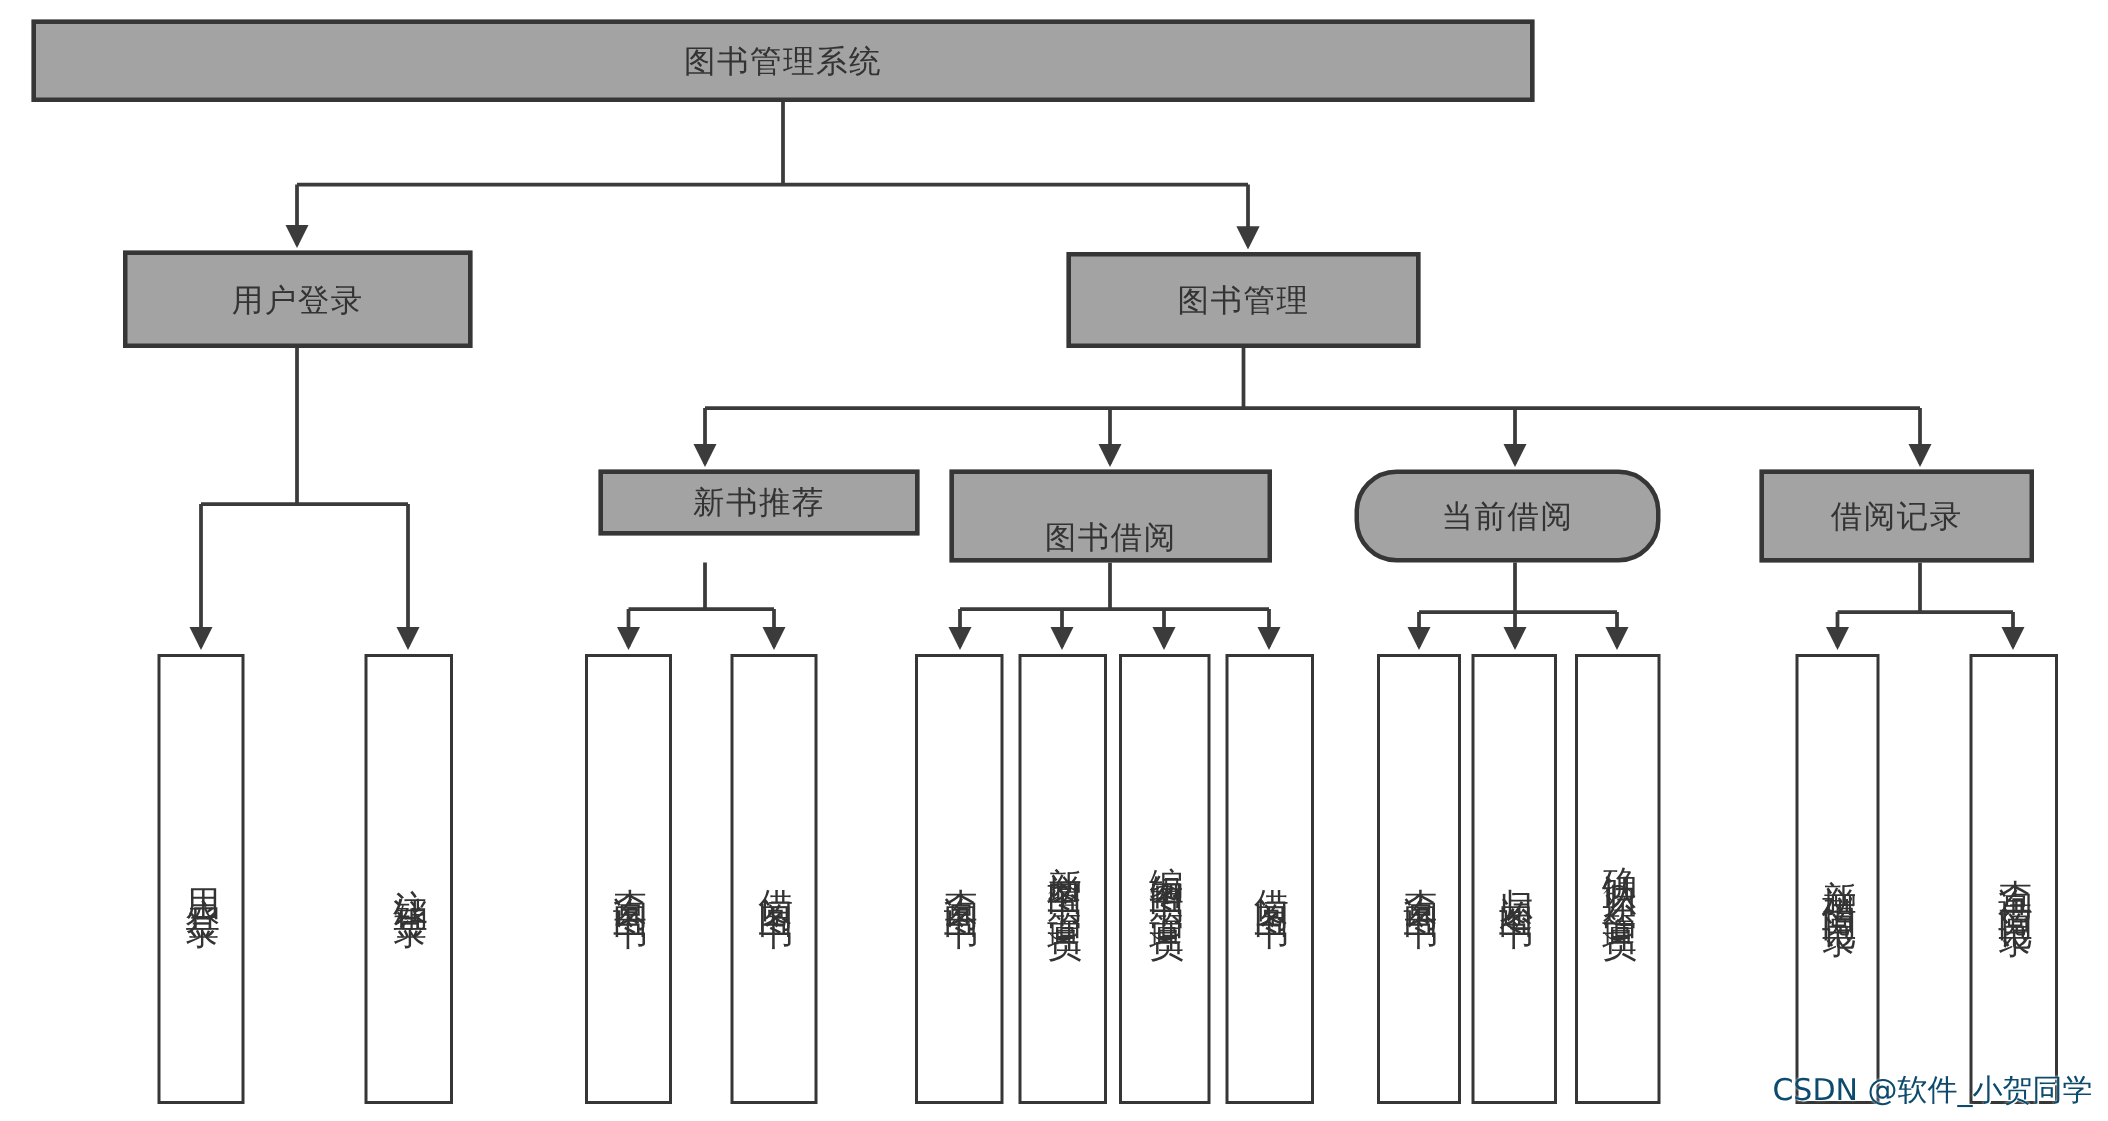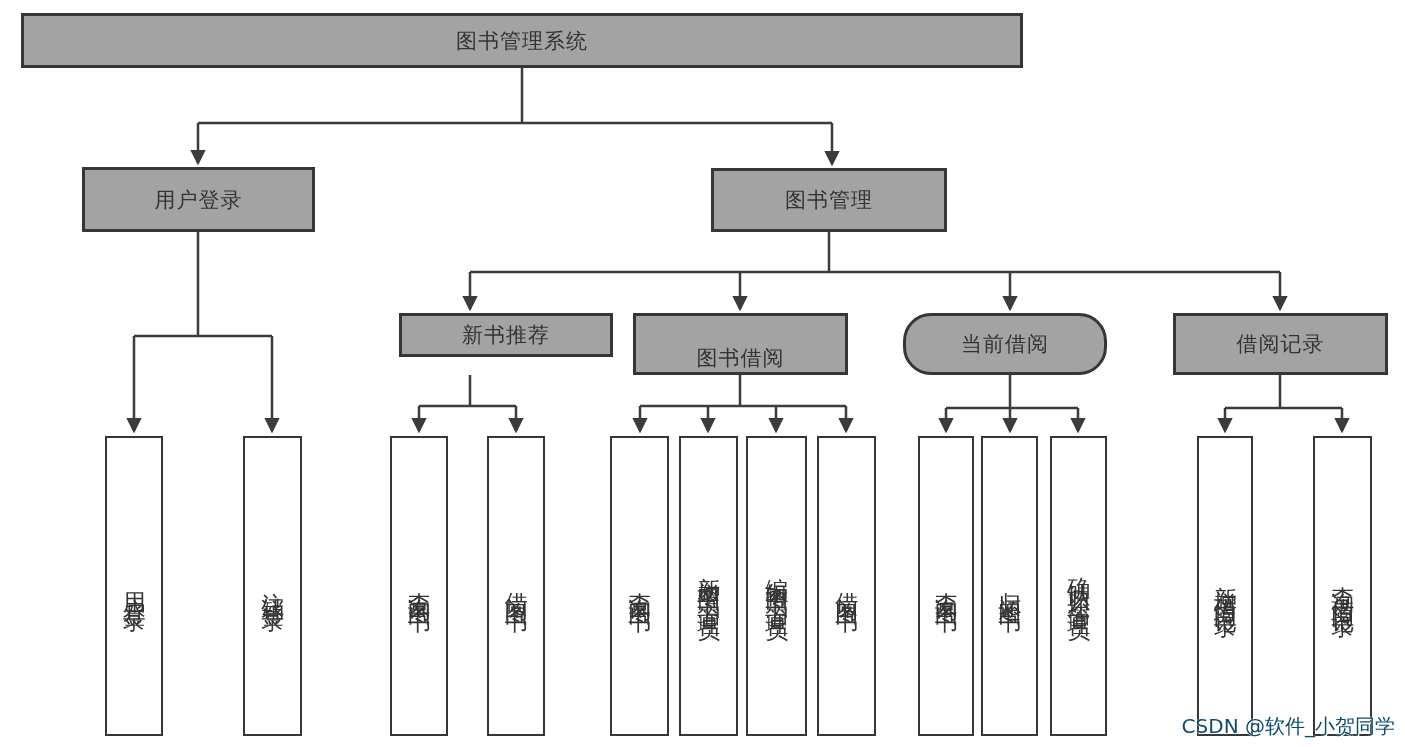--- a/index.html
+++ b/index.html
@@ -149,21 +149,21 @@
 
   <div class="node" style="left:363px; top:313px; width:214px; height:44px;margin-left:36px;">
     <span class="lbl">新书推荐</span>
   </div>
   <div class="node" style="left:633px; top:313px; width:215px; height:62px;align-items:flex-end;">
     <span class="lbl">图书借阅</span>
   </div>
   <div class="node" style="left:903px; top:313px; width:204px; height:62px;border-radius:28px;">
     <span class="lbl">当前借阅</span>
   </div>
-  <div class="node" style="left:1173px; top:313px; width:215px; height:62px;">
+  <div class="node" style="left:1173px; top:313px; width:183px; height:62px;">
     <span class="lbl">借阅记录</span>
   </div>
 
   <div class="leaf" style="left:105px; width:58px;">
     <span class="vlbl">用户登录</span>
   </div>
   <div class="leaf" style="left:243px; width:59px;">
     <span class="vlbl">注销登录</span>
   </div>
 

